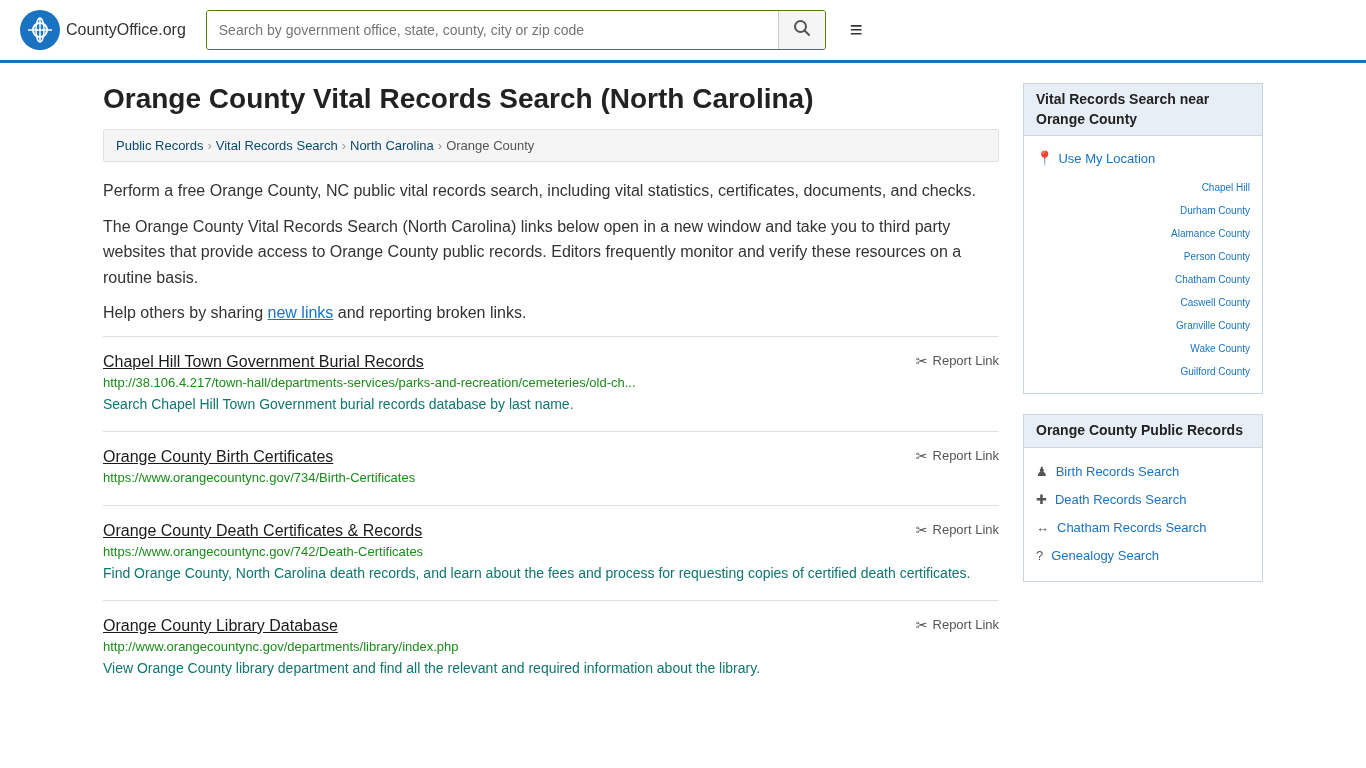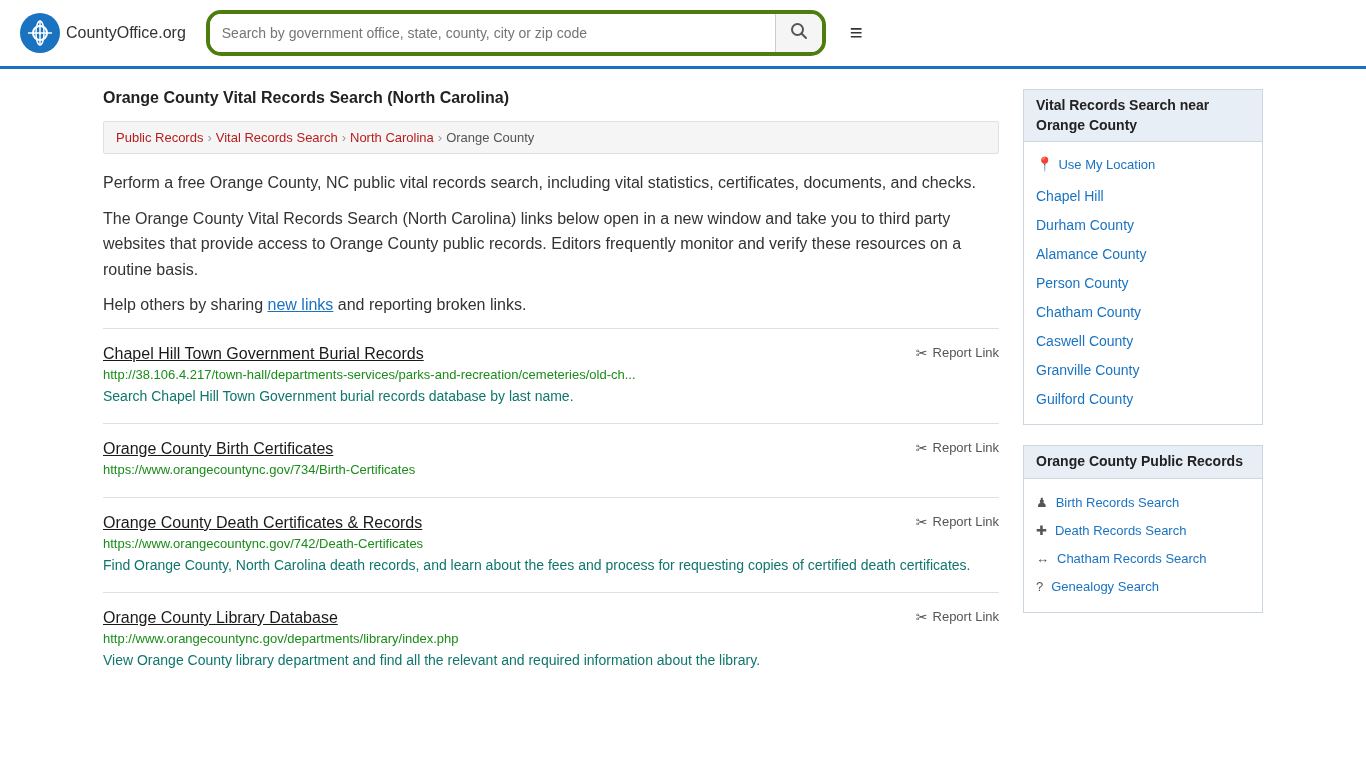--- a/index.html
+++ b/index.html
@@ -35,22 +35,22 @@
     .logo-text {
       font-size: 16px;
       color: #1a73c1;
       font-weight: bold;
     }
     .logo-text span { color: #333; font-weight: normal; }
     .search-bar {
       flex: 1;
       max-width: 620px;
       display: flex;
-      border: 4px solid #4d7c0f;
-      border-radius: 15px;
+      border: 1px solid #4d7c0f;
+      border-radius: 3px;
       overflow: hidden;
     }
     .search-bar input {
       flex: 1;
       padding: 8px 12px;
       border: none;
       outline: none;
       font-size: 14px;
       color: #999;
     }
@@ -85,42 +85,42 @@
       flex: 1;
       min-width: 0;
     }
     .sidebar {
       width: 240px;
       flex-shrink: 0;
     }
 
     
     .page-title {
-      font-size: 16px;
+      font-size: 28px;
       font-weight: bold;
       color: #222;
       margin-bottom: 14px;
     }
 
     
     .breadcrumb {
       background: #f5f5f5;
       padding: 8px 12px;
       border: 1px solid #e0e0e0;
       border-radius: 2px;
       font-size: 13px;
       color: #555;
       margin-bottom: 16px;
       display: flex;
       align-items: center;
       gap: 4px;
       flex-wrap: wrap;
     }
     .breadcrumb a {
-      color: #b91c1c;
+      color: #0c4a6e;
       text-decoration: none;
     }
     .breadcrumb .sep { color: #999; }
 
     
     .description {
       font-size: 16px;
       line-height: 1.6;
       color: #333;
       margin-bottom: 10px;
@@ -186,23 +186,24 @@
       line-height: 1.4;
     }
     .sidebar-section-body {
       border: 1px solid #ccd6e0;
       padding: 10px 12px;
     }
     .sidebar-link {
       display: block;
       color: #1a73c1;
       text-decoration: none;
-      font-size: 14px;
+      font-size: 10px;
       padding: 4px 0;
       line-height: 1.5;
+      text-align: right;
     }
     .use-location {
       display: flex;
       align-items: center;
       gap: 5px;
       color: #1a73c1;
       font-size: 13px;
       cursor: pointer;
       padding: 4px 0;
       margin-bottom: 6px;
@@ -339,20 +340,21 @@
           <span class="loc-icon">📍</span>
           <span>Use My Location</span>
         </div>
         <a href="#" class="sidebar-link">Chapel Hill</a>
         <a href="#" class="sidebar-link">Durham County</a>
         <a href="#" class="sidebar-link">Alamance County</a>
         <a href="#" class="sidebar-link">Person County</a>
         <a href="#" class="sidebar-link">Chatham County</a>
         <a href="#" class="sidebar-link">Caswell County</a>
         <a href="#" class="sidebar-link">Granville County</a>
+        <a href="#" class="sidebar-link">Wake County</a>
         <a href="#" class="sidebar-link">Guilford County</a>
       </div>
     </div>
 
     <div class="sidebar-section">
       <div class="sidebar-section-title">Orange County Public Records</div>
       <div class="sidebar-section-body">
         <a href="#" class="sidebar-records-link">
           <span class="rec-icon">♟</span>
           <span>Birth Records Search</span>

